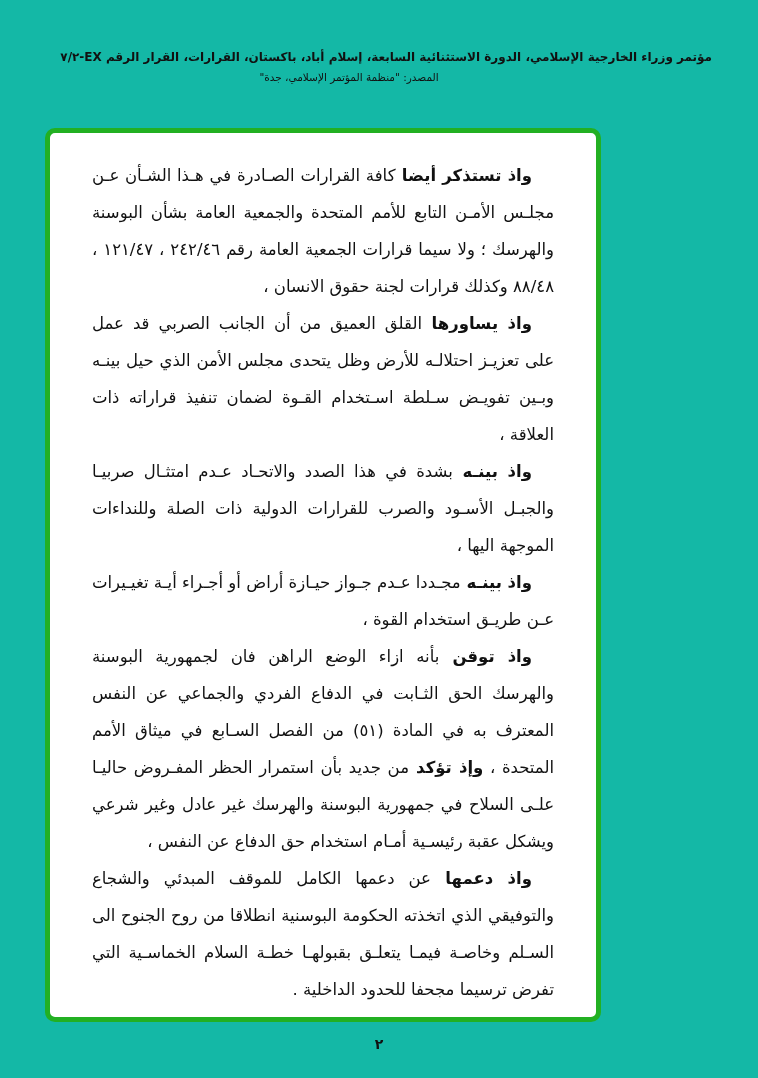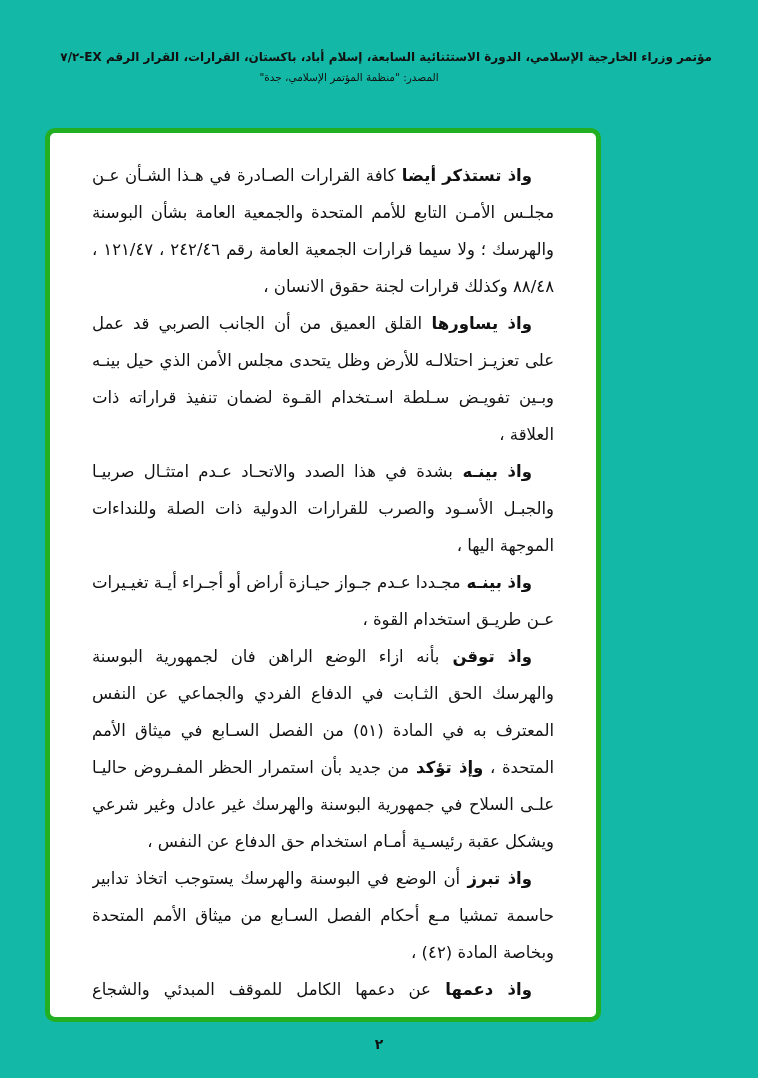--- a/index.html
+++ b/index.html
@@ -78,20 +78,19 @@
     <div class="line2">المصدر: "منظمة المؤتمر الإسلامي، جدة"</div>
   </div>
 
   <div class="frame" style="border-color: rgb(34, 176, 34);">
     <div class="content">
         <p><span class="lead">واذ تستذكر أيضا </span><span>كافة القرارات الصـادرة في هـذا الشـأن عـن مجلـس الأمـن التابع للأمم المتحدة والجمعية العامة بشأن البوسنة والهرسك ؛ ولا سيما قرارات الجمعية العامة رقم ٢٤٢/٤٦ ، ١٢١/٤٧ ، ٨٨/٤٨ وكذلك قرارات لجنة حقوق الانسان ،</span></p>
         <p><span class="lead">واذ يساورها </span><span>القلق العميق من أن الجانب الصربي قد عمل على تعزيـز احتلالـه للأرض وظل يتحدى مجلس الأمن الذي حيل بينـه وبـين تفويـض سـلطة اسـتخدام القـوة لضمان تنفيذ قراراته ذات العلاقة ،</span></p>
         <p><span class="lead">واذ بينـه </span><span>بشدة في هذا الصدد والاتحـاد عـدم امتثـال صربيـا والجبـل الأسـود والصرب للقرارات الدولية ذات الصلة وللنداءات الموجهة اليها ،</span></p>
         <p><span class="lead">واذ بينـه </span><span>مجـددا عـدم جـواز حيـازة أراض أو أجـراء أيـة تغيـيرات عـن طريـق استخدام القوة ،</span></p>
         <p><span class="lead">واذ توقن </span><span>بأنه ازاء الوضع الراهن فان لجمهورية البوسنة والهرسك الحق الثـابت في الدفاع الفردي والجماعي عن النفس المعترف به في المادة (٥١) من الفصل السـابع في ميثاق الأمم المتحدة ، </span><span class="lead">وإذ تؤكد </span><span>من جديد بأن استمرار الحظر المفـروض حاليـا علـى السلاح في جمهورية البوسنة والهرسك غير عادل وغير شرعي ويشكل عقبة رئيسـية أمـام استخدام حق الدفاع عن النفس ،</span></p>
-        <p><span class="lead">واذ تبرز </span><span>أن الوضع في البوسنة والهرسك يستوجب اتخاذ تدابير حاسمة تمشيا مـع أحكام الفصل السـابع من ميثاق الأمم المتحدة وبخاصة المادة (٤٢) ،</span></p>
         <p><span class="lead">واذ دعمها </span><span>عن دعمها الكامل للموقف المبدئي والشجاع والتوفيقي الذي اتخذته الحكومة البوسنية انطلاقا من روح الجنوح الى السـلم وخاصـة فيمـا يتعلـق بقبولهـا خطـة السلام الخماسـية التي تفرض ترسيما مجحفا للحدود الداخلية .</span></p>
       </div>
   </div>
 
   <div class="page-number">٢</div>
 
 </div>
 
 </body></html>

